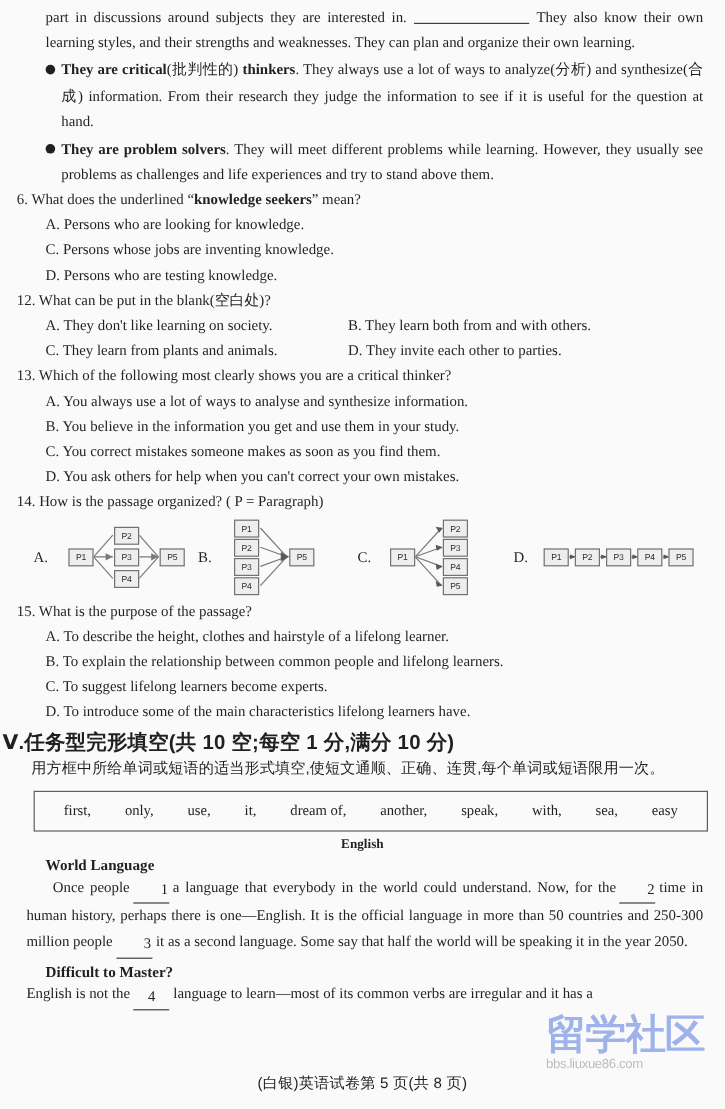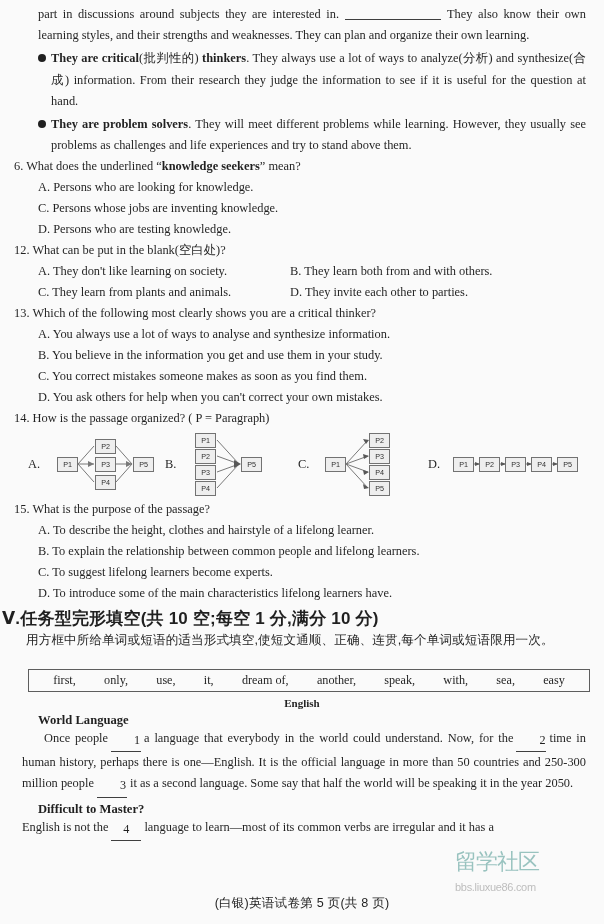--- a/index.html
+++ b/index.html
@@ -142,23 +142,23 @@
     line-height: 21.5px;
     font-family: "Liberation Sans", "DejaVu Sans", sans-serif;
     text-align: justify;
     padding: 0 14px 0 2px;
     letter-spacing: 0.1px;
   }
   .sec-desc .indent { padding-left: 24px; }
 
   
   .wordbox {
-    margin: 17px 14px 0 28px;
+    margin: 7px 14px 0 28px;
     border: 1px solid #5a5a5a;
-    height: 23px;
+    height: 34px;
     display: flex;
     align-items: center;
     box-sizing: border-box;
   }
   .wordbox-inner {
     display: flex;
     width: 100%;
     justify-content: space-around;
     padding: 0 10px;
     box-sizing: border-box;
@@ -216,23 +216,23 @@
     position: absolute;
     left: 455px;
     top: 845px;
     width: 145px;
     height: 62px;
     pointer-events: none;
     opacity: 0.42;
   }
   .wm-cn {
     font-family: "DejaVu Sans", sans-serif;
-    font-size: 22px;
-    font-weight: normal;
-    color: #0f766e;
+    font-size: 34px;
+    font-weight: bold;
+    color: #1d4ed8;
     letter-spacing: -1px;
     line-height: 34px;
     white-space: nowrap;
   }
   .wm-url {
     font-family: "Liberation Sans", sans-serif;
     font-size: 11px;
     font-weight: normal;
     color: #666;
     letter-spacing: -0.3px;

